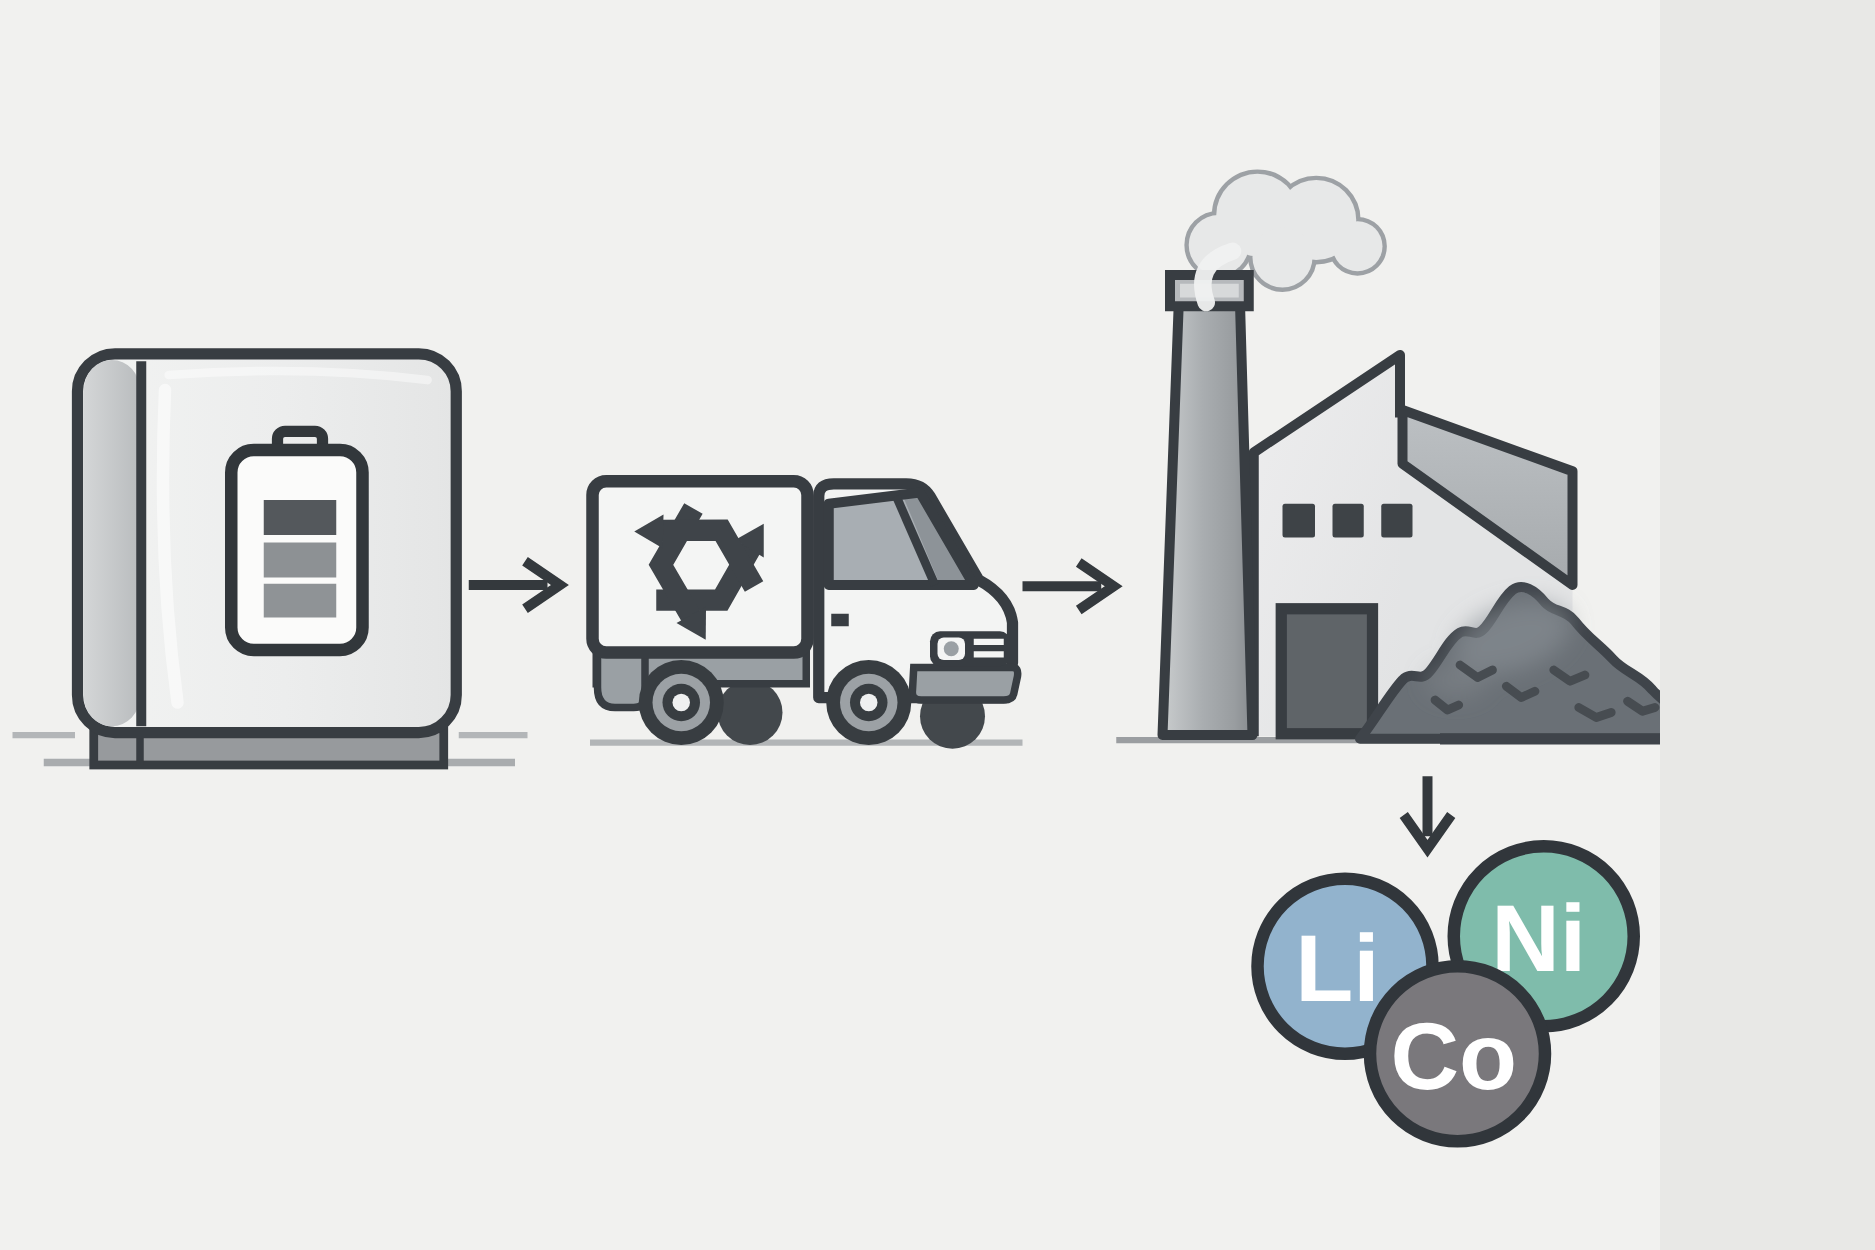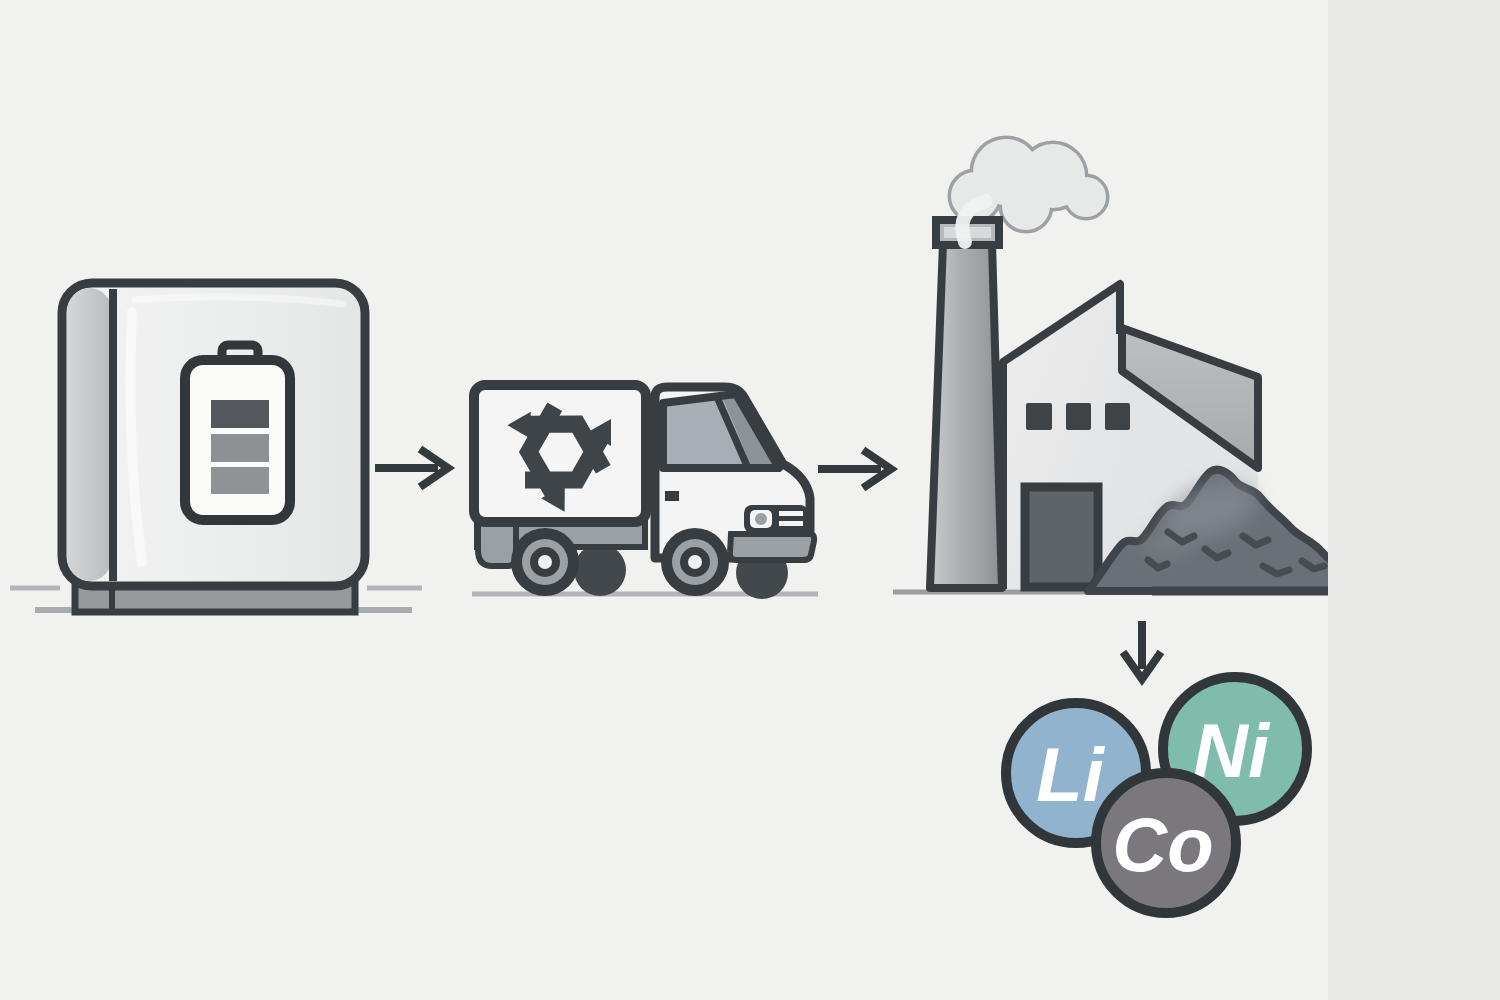--- a/index.html
+++ b/index.html
@@ -2,21 +2,20 @@
 <html><head>
 <meta charset="utf-8">
 <style>
   html,body{margin:0;padding:0;background:#e8e8e6;}
   .stage{
     position:relative;
     width:1328px;height:1000px;
     background:#f1f1ef;
     overflow:hidden;
     font-family:"Liberation Sans", sans-serif;
-    font-style:italic;
   }
   svg{display:block;}
   .el-symbol{
     font-family:"Liberation Sans", sans-serif;
     font-weight:bold;
     fill:#ffffff;
     text-anchor:middle;
   }
 </style>
 </head>

